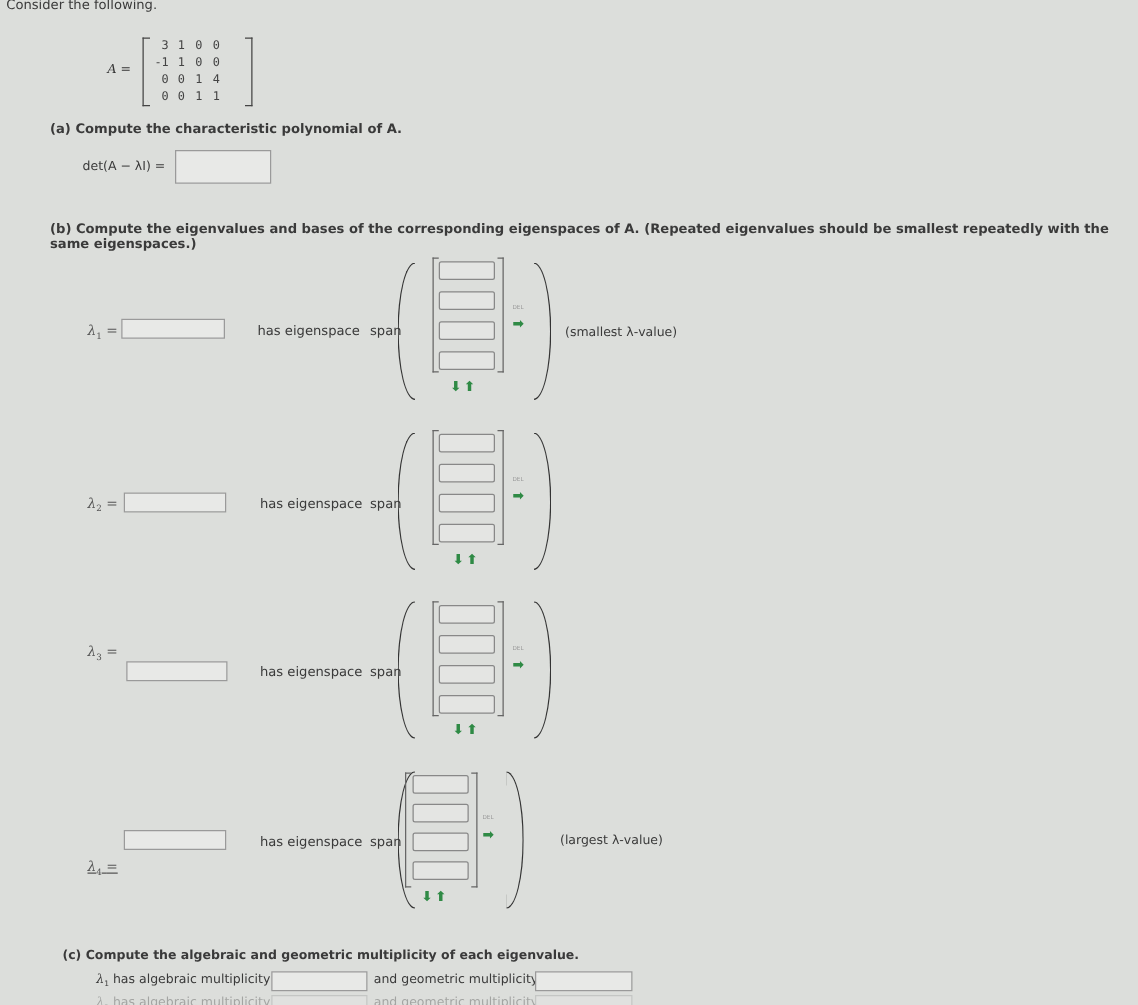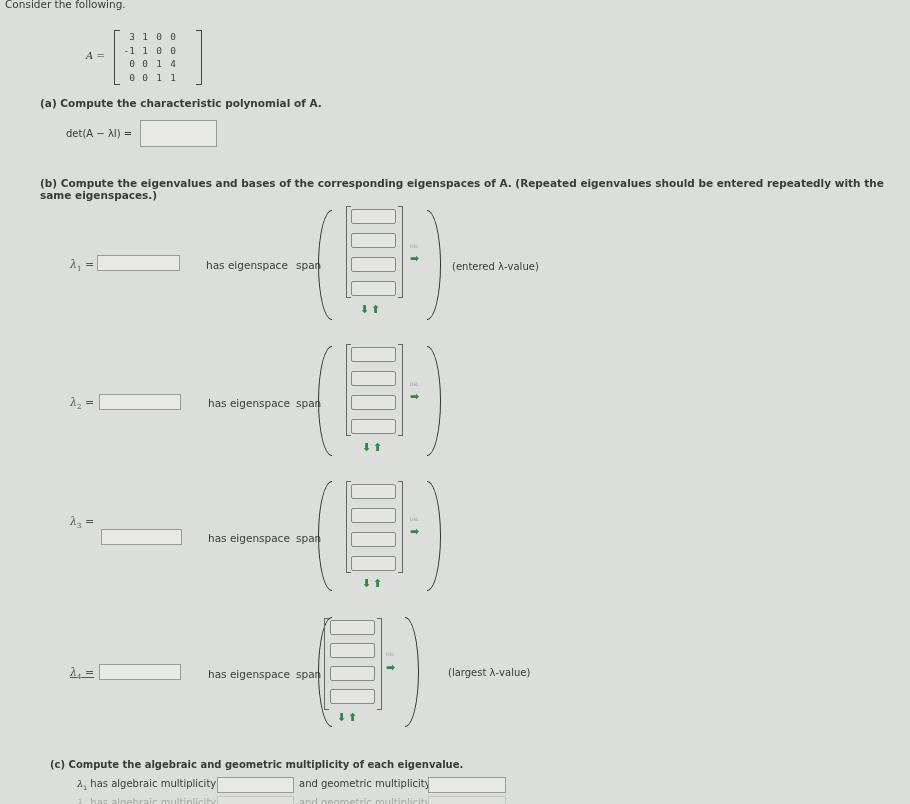--- a/index.html
+++ b/index.html
@@ -80,40 +80,40 @@
     <span>1</span>
     <span>1</span>
   </div>
   <div class="br"></div>
 </div>
 
 <div class="abs hdr" style="left:40px; top:97px;">(a)  Compute the characteristic polynomial of A.</div>
 <div class="abs txt" style="left:66px; top:128px; font-size:10px;">det(A − λI) =</div>
 <div class="inbox" style="left:140px; top:120px; width:77px; height:27px;"></div>
 
-<div class="abs hdr" style="left:40px; top:177px;">(b)  Compute the eigenvalues and bases of the corresponding eigenspaces of A. (Repeated eigenvalues should be entered repeatedly with the same eigenspaces.)</div>
+<div class="abs hdr" style="left:40px; top:177px;">(b)  Compute the eigenvalues and bases of the corresponding eigenspaces of A. (Repeated eigenvalues should be smallest repeatedly with the same eigenspaces.)</div>
 
 <div>
   <span class="lam" style="left:70px; top:258px;text-align:center;"><span>λ</span><sub>1</sub> <span>=</span></span>
   <div class="inbox" style="left:97px; top:255px; width:83px; height:16px;"></div>
   <span class="txt abs" style="left:206px; top:259px;">has eigenspace</span>
   <span class="txt abs" style="left:296px; top:259px;">span</span>
   <div class="paren left" style="left:318px; top:210px;"></div>
   <div class="vbr l" style="left:346px; top:206px;"></div>
   <div class="vcell" style="left:351px; top:209px;"></div>
   <div class="vcell" style="left:351px; top:233px;"></div>
   <div class="vcell" style="left:351px; top:257px;"></div>
   <div class="vcell" style="left:351px; top:281px;"></div>
   <div class="vbr r" style="left:398px; top:206px;"></div>
   <span class="del" style="left:410px; top:244px;">DEL</span>
   <span class="arrow" style="left:410px; top:253px;">➡</span>
   <span class="arrow" style="left:360px; top:304px;">⬇</span>
   <span class="arrow" style="left:371px; top:304px;">⬆</span>
   <div class="paren right" style="left:427px; top:210px;"></div>
-  <span class="note" style="left:452px; top:261px;">(entered λ-value)</span>
+  <span class="note" style="left:452px; top:261px;">(smallest λ-value)</span>
 </div>
 
 <div>
   <span class="lam" style="left:70px; top:396px;"><span>λ</span><sub>2</sub> <span>=</span></span>
   <div class="inbox" style="left:99px; top:394px; width:82px; height:16px;"></div>
   <span class="txt abs" style="left:208px; top:397px;">has eigenspace</span>
   <span class="txt abs" style="left:296px; top:397px;">span</span>
   <div class="paren left" style="left:318px; top:346px;"></div>
   <div class="vbr l" style="left:346px; top:344px;"></div>
   <div class="vcell" style="left:351px; top:347px;"></div>
@@ -141,21 +141,21 @@
   <div class="vcell" style="left:351px; top:556px;"></div>
   <div class="vbr r" style="left:398px; top:481px;"></div>
   <span class="del" style="left:410px; top:517px;">DEL</span>
   <span class="arrow" style="left:410px; top:526px;">➡</span>
   <span class="arrow" style="left:362px; top:578px;">⬇</span>
   <span class="arrow" style="left:373px; top:578px;">⬆</span>
   <div class="paren right" style="left:427px; top:481px;"></div>
 </div>
 
 <div>
-  <span class="lam" style="left:70px; top:666px;text-decoration:underline;"><span>λ</span><sub>4</sub> <span>=</span></span>
+  <span class="lam" style="left:70px; top:687px;text-decoration:underline;"><span>λ</span><sub>4</sub> <span>=</span></span>
   <div class="inbox" style="left:99px; top:664px; width:82px; height:16px;"></div>
   <span class="txt abs" style="left:208px; top:668px;">has eigenspace</span>
   <span class="txt abs" style="left:296px; top:668px;">span</span>
   <div class="paren left" style="left:318px; top:617px;"></div>
   <div class="vbr l" style="left:324px; top:618px;"></div>
   <div class="vcell" style="left:330px; top:620px;"></div>
   <div class="vcell" style="left:330px; top:643px;"></div>
   <div class="vcell" style="left:330px; top:666px;"></div>
   <div class="vcell" style="left:330px; top:689px;"></div>
   <div class="vbr r" style="left:377px; top:618px;"></div>

